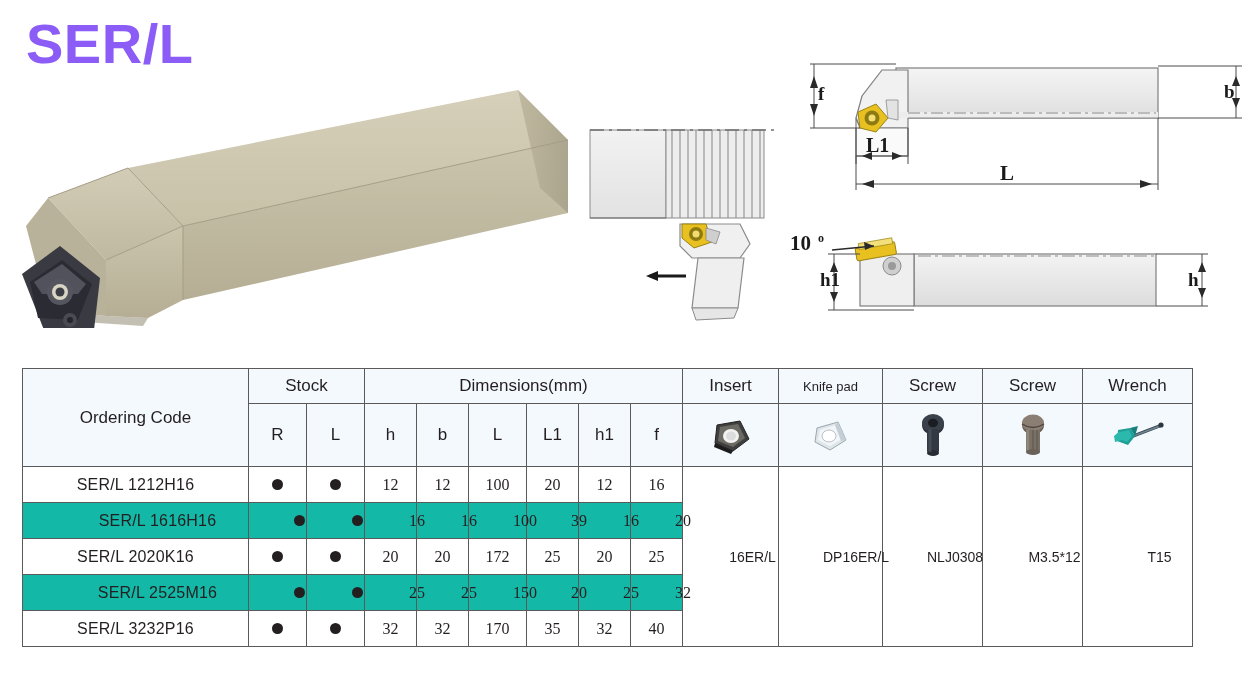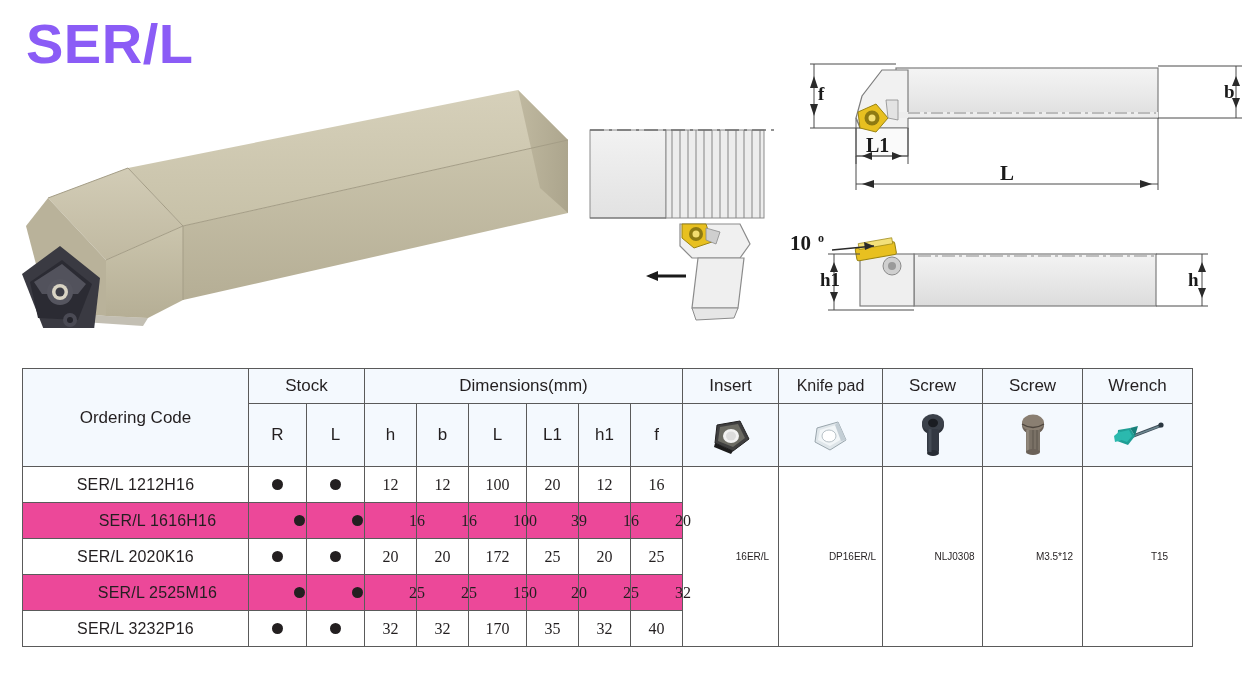--- a/index.html
+++ b/index.html
@@ -84,30 +84,30 @@
     text-align: center;
     vertical-align: middle;
     font-weight: normal;
     padding: 0;
   }
   .spec-table thead th {
     background: #f4f9fe;
   }
   .spec-table thead tr.head-top th { height: 34px; font-size: 17px; }
   .spec-table thead tr.head-sub th { height: 62px; font-size: 17px; }
-  .spec-table thead tr.head-top th.tight { font-size: 16px; }
+  .spec-table thead tr.head-top th.tight { font-size: 13px; }
 
   .spec-table tbody tr { height: 36px; margin-left: 28px; }
-  .spec-table tbody tr.alt td { background: #ec4899; padding-left: 44px; }
+  .spec-table tbody tr.alt td { background: #14b8a6; padding-left: 44px; }
   .spec-table tbody td.code {
     font-size: 16px;
     letter-spacing: 0.2px;
   }
   .spec-table tbody td.num { font-size: 16px; font-family: Liberation Serif, serif; }
-  .spec-table tbody td.part { font-size: 10px; padding-left: 44px; }
+  .spec-table tbody td.part { font-size: 14px; padding-left: 44px; }
 
   .dot {
     display: inline-block;
     width: 11px;
     height: 11px;
     border-radius: 50%;
     background: #231f20;
   }
 
   .icon-cell { line-height: 0; }

